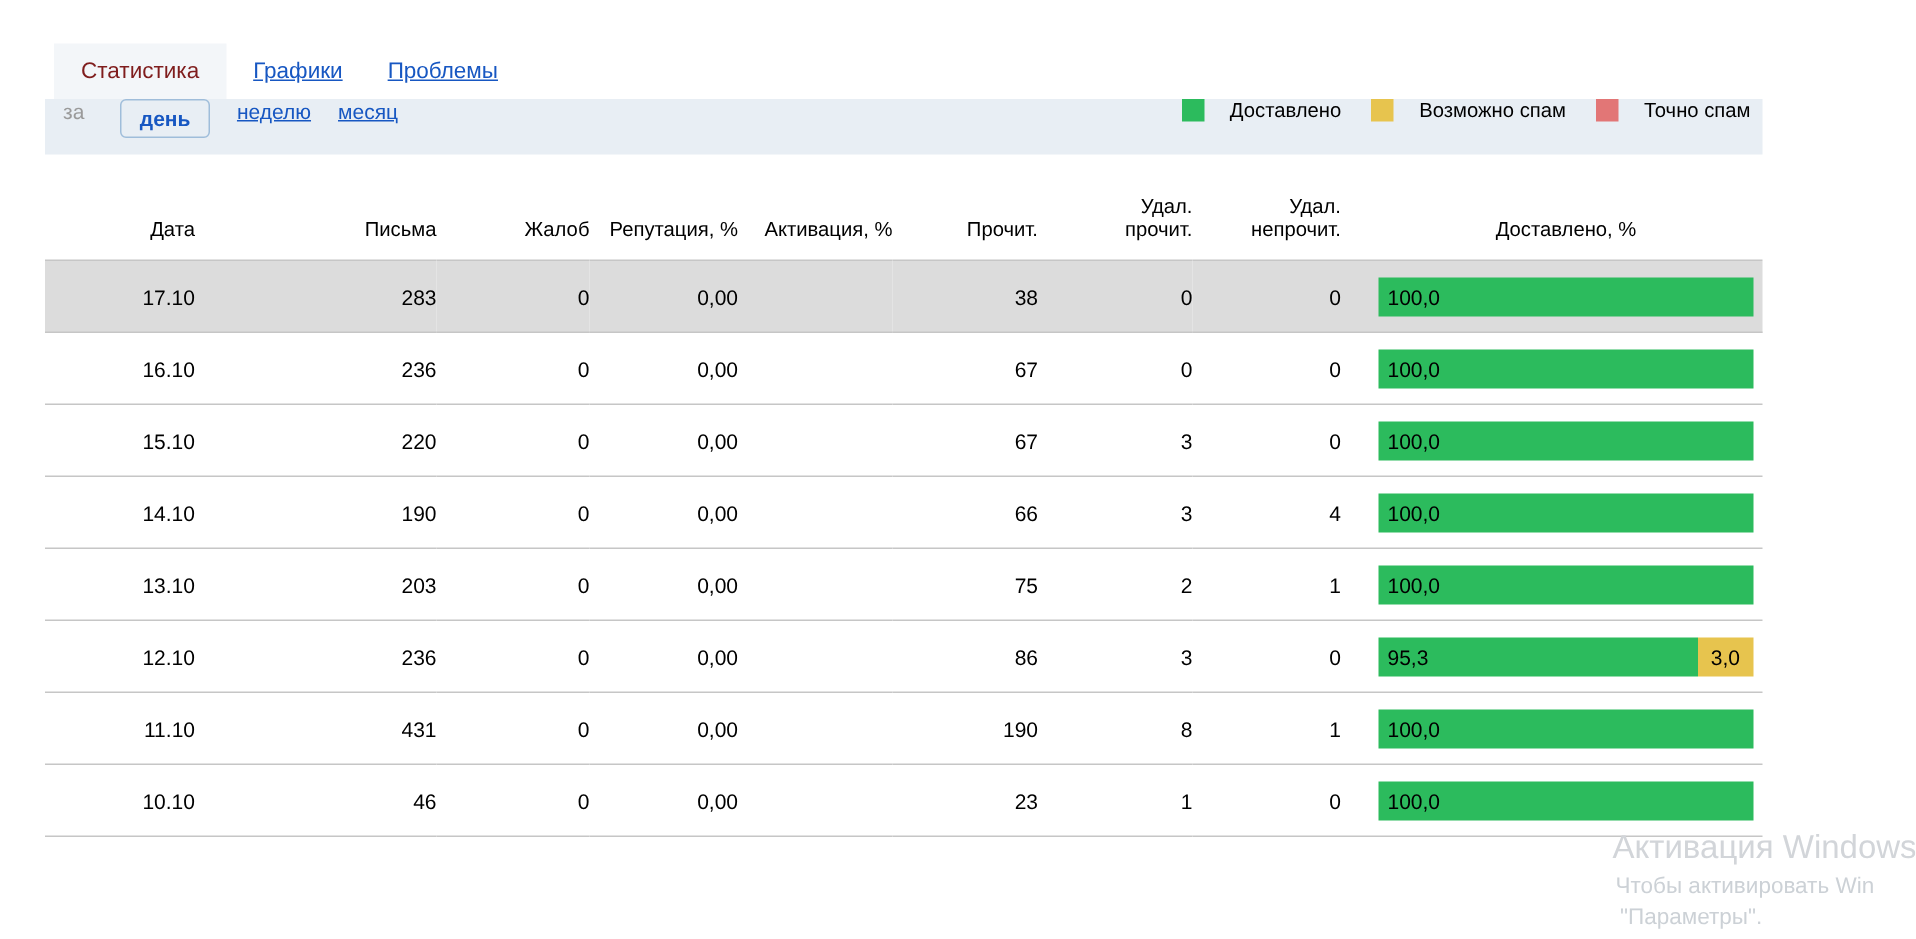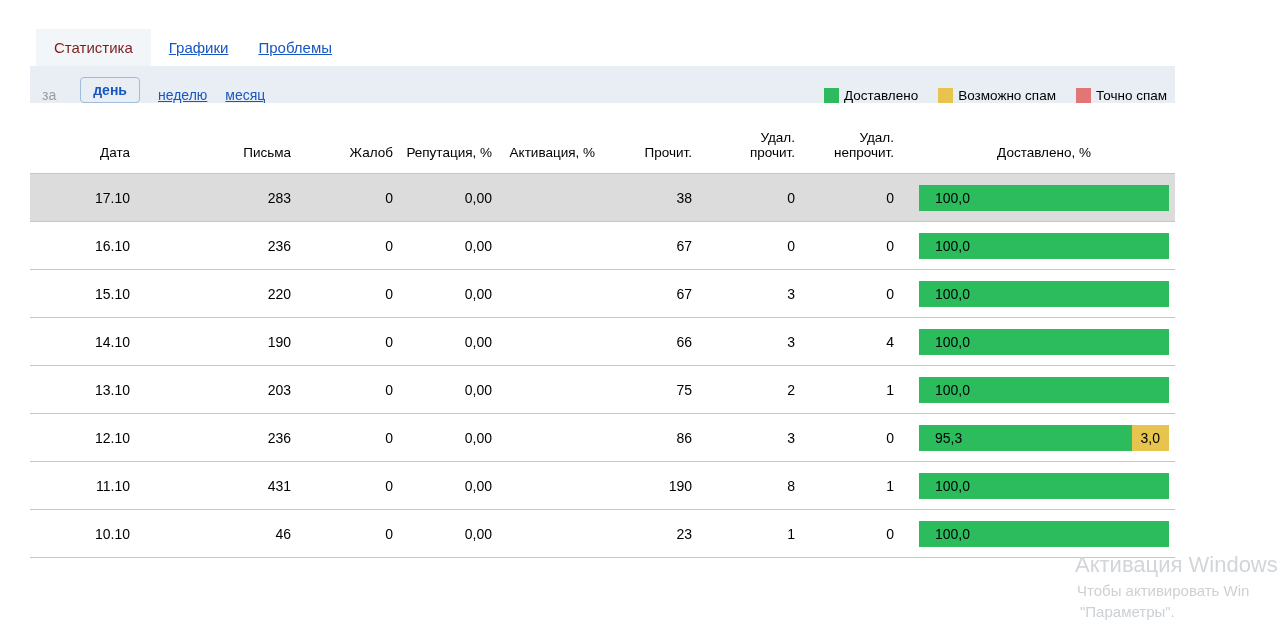--- a/index.html
+++ b/index.html
@@ -8,44 +8,44 @@
 
   
   .tabs{display:flex;align-items:stretch;height:37px;margin:29px 0 0 36px;font-size:15px;}
   .tab{display:flex;align-items:center;padding:0 18px;cursor:default;}
   .tab.active{background:#f3f6f9;color:#7f1d1d;}
   .tab-link{display:flex;align-items:center;color:#1757c2;text-decoration:underline;cursor:pointer;padding:0 2px;}
   .tab-link.first{margin-left:16px;}
   .tab-link.second{margin-left:26px;}
 
   
-  .filter-bar{display:flex;align-items:flex-end;height:37px;width:1145px;margin-left:30px;
+  .filter-bar{display:flex;align-items:flex-start;height:37px;width:1145px;margin-left:30px;
               background:#e8eef4;font-size:14px;box-sizing:border-box;}
   .za{color:#9a9a9a;margin-left:12px;}
   .period-btn{margin-left:24px;color:#1757c2;border:1px solid #9fbdda;border-radius:4px;
               padding:4px 12px;background:transparent;font-size:14px;font-family:inherit;cursor:pointer;font-weight:bold;}
   .period-link{margin-left:18px;color:#1757c2;text-decoration:underline;cursor:pointer;}
   .legend{margin-left:auto;display:flex;align-items:center;gap:20px;margin-right:8px;font-size:13.5px;}
-  .legend-item{display:flex;align-items:center;gap:5px;}
+  .legend-item{display:flex;align-items:center;gap:17px;}
   .swatch{width:15px;height:15px;display:inline-block;}
 
   
   table{border-collapse:collapse;table-layout:fixed;width:1145px;margin-left:30px;font-size:14px;}
   col.c-date{width:100px}col.c-letters{width:161px}col.c-complaints{width:102px}
   col.c-reputation{width:99px}col.c-trend{width:103px}col.c-read{width:97px}
   col.c-delread{width:103px}col.c-delunread{width:99px}col.c-delivered{width:281px}
   th{font-weight:normal;font-size:13.5px;text-align:right;vertical-align:bottom;
      padding:0 0 13px 0;height:57px;white-space:pre-line;border-bottom:1px solid #c6c6c6;}
   th.delivered-h{text-align:center;padding-left:25px;padding-right:6px;}
   td{text-align:right;height:47px;padding:0;border-bottom:1px solid #c6c6c6;}
   tr.selected{background:#dcdcdc;}
   td.bar-cell{padding-left:25px;padding-right:6px;}
   .bar{display:flex;height:26px;width:250px;}
   .seg{display:flex;align-items:center;box-sizing:border-box;font-size:14px;overflow:hidden;}
-  .seg-start{padding-left:16px;justify-content:flex-start;}
+  .seg-start{padding-left:6px;justify-content:flex-start;}
   .seg-center{justify-content:center;}
 
   
   .wm1{position:absolute;left:1075px;top:552px;font-size:22px;color:#d2d5d9;white-space:nowrap;}
   .wm2{position:absolute;left:1077px;top:582px;font-size:15px;color:#ccd1d6;white-space:nowrap;}
   .wm3{position:absolute;left:1080px;top:603px;font-size:15px;color:#ccd1d6;white-space:nowrap;}
 </style>
 </head>
 <body>
 

